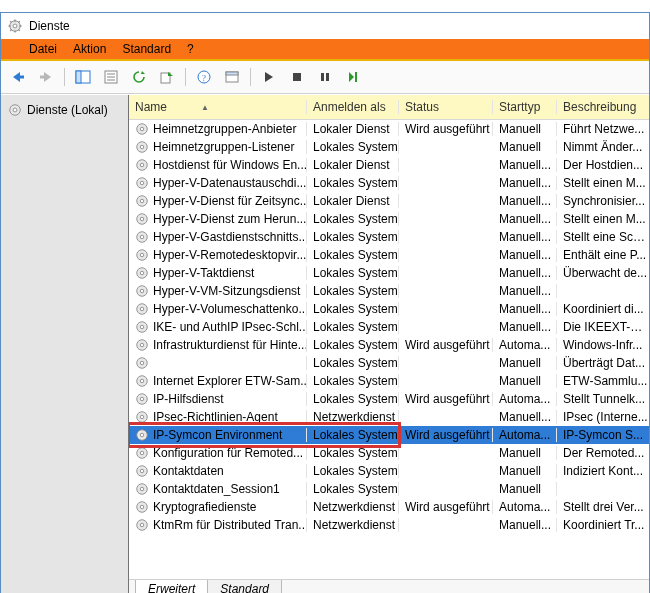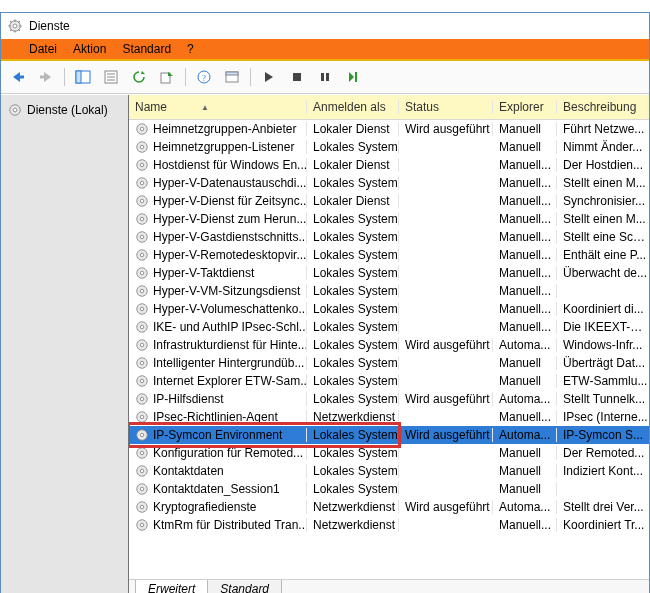--- a/index.html
+++ b/index.html
@@ -306,21 +306,21 @@
 
     <div class="main">
 
       <div class="grid-header">
         <div class="col c-name">
           <span>Name</span>
           <span class="sort-arrow">▲</span>
         </div>
         <div class="col c-logon">Anmelden als</div>
         <div class="col c-status">Status</div>
-        <div class="col c-start">Explorer</div>
+        <div class="col c-start">Starttyp</div>
         <div class="col c-desc">Beschreibung</div>
       </div>
 
       <div class="grid-body" id="grid-body">
           <div class="row">
             <div class="col c-name">
               <span class="gear-icon">
                 <svg width="14" height="14" viewBox="0 0 16 16">
                   <circle cx="8" cy="8" r="6" fill="#e8e8e8" stroke="#888"></circle>
                   <circle cx="8" cy="8" r="2" fill="#fff" stroke="#888"></circle>
@@ -514,21 +514,20 @@
             <div class="col c-desc">Windows-Infr...</div>
           </div>
           <div class="row">
             <div class="col c-name">
               <span class="gear-icon">
                 <svg width="14" height="14" viewBox="0 0 16 16">
                   <circle cx="8" cy="8" r="6" fill="#e8e8e8" stroke="#888"></circle>
                   <circle cx="8" cy="8" r="2" fill="#fff" stroke="#888"></circle>
                 </svg>
               </span>
-              <span>Intelligenter Hintergrundüb...</span>
             </div>
             <div class="col c-logon">Lokales System</div>
             <div class="col c-status"></div>
             <div class="col c-start">Manuell</div>
             <div class="col c-desc">Überträgt Dat...</div>
           </div>
           <div class="row">
             <div class="col c-name">
               <span class="gear-icon">
                 <svg width="14" height="14" viewBox="0 0 16 16">

